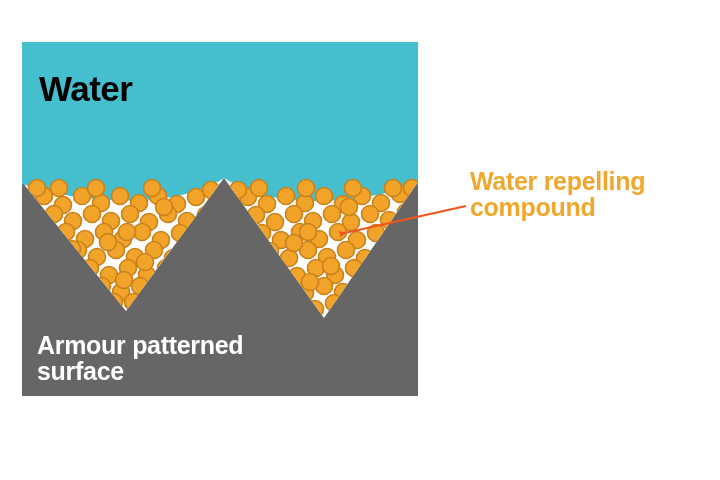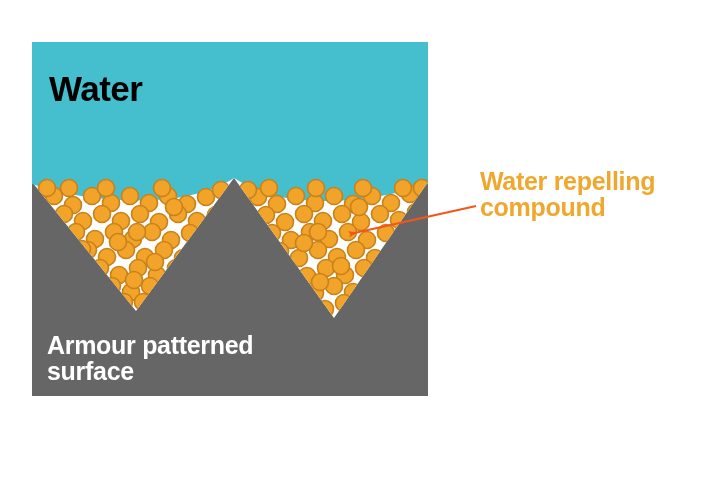--- a/index.html
+++ b/index.html
@@ -9,21 +9,21 @@
   }
   body {
     width: 720px;
     height: 480px;
     position: relative;
     overflow: hidden;
     font-family: "Liberation Sans", sans-serif;
   }
   #figure-root {
     position: absolute;
-    left: 14px;
+    left: 4px;
     top: 0;
     width: 644px;
     height: 480px;
   }
   svg#diagram {
     display: block;
     width: 720px;
     height: 480px;
   }
   .lbl {

